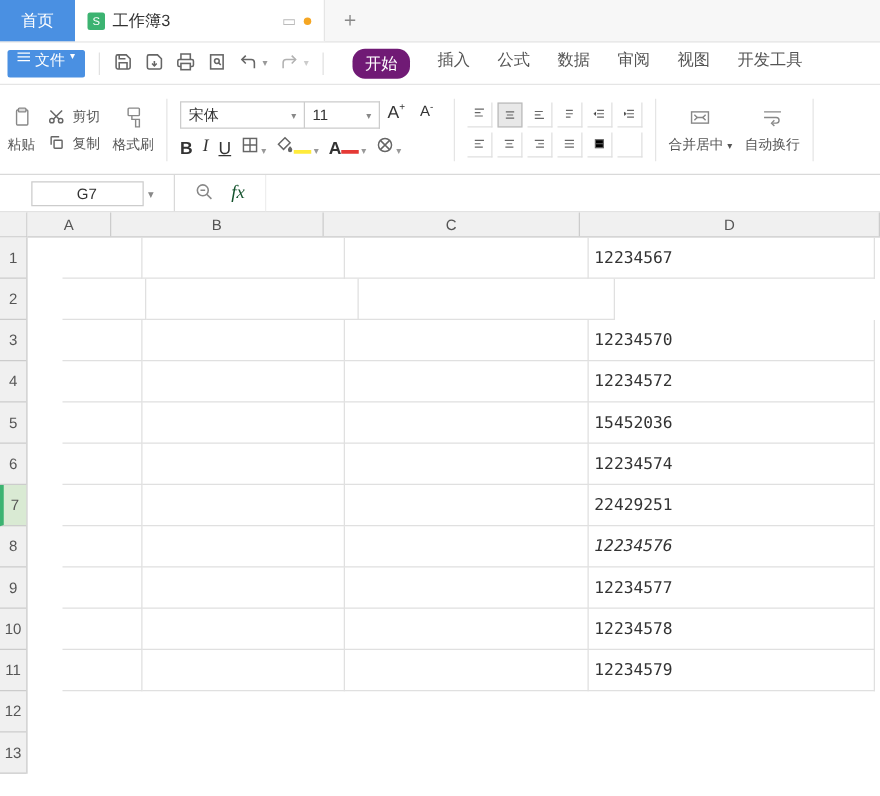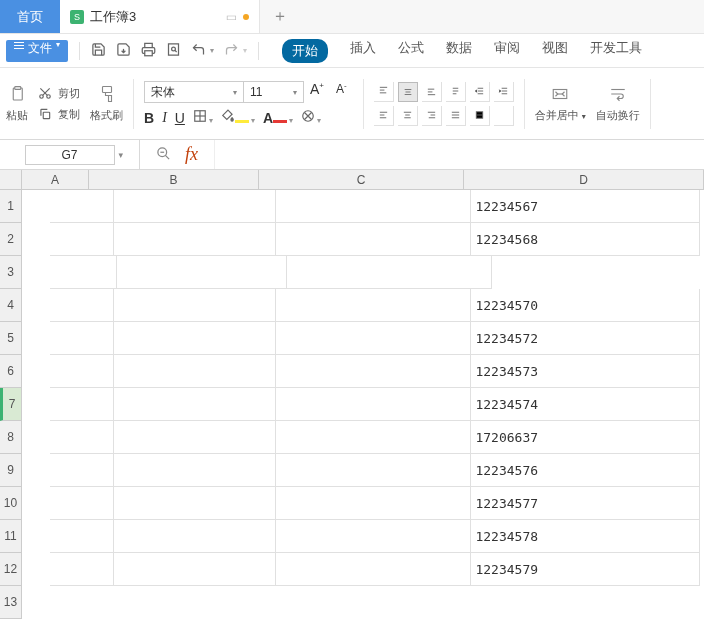--- a/index.html
+++ b/index.html
@@ -84,21 +84,21 @@
   }
   .file-btn .menu-lines span {
     display: block; height: 1px; background: #fff; margin: 2px 0;
   }
   .qat { display: flex; gap: 10px; align-items: center; color: #666; }
   .qat-sep { width: 1px; height: 18px; background: #e1e1e1; margin: 0 3px; }
   .qat svg { width: 15px; height: 15px; }
   .caret { font-size: 8px; color: #999; margin-left: -6px; }
   .menu-tabs { display: flex; gap: 22px; margin-left: 12px; font-size: 13px; }
   .menu-tab-active {
-    background: #0369a1;
+    background: #701a75;
     color: #fff;
     padding: 3px 10px;
     border-radius: 10px;
     font-family: Liberation Serif, serif;
   }
   .menu-tab { color: #555; }
 
   
   .ribbon {
     height: 72px;
@@ -152,21 +152,21 @@
     position: relative;
   }
   .name-box-inner {
     width: 90px; height: 20px; border: 1px solid #ccc;
     display: flex; align-items: center; justify-content: center;
     font-size: 12px;
   }
   .name-caret { position: absolute; right: 16px; color: #888; font-size: 9px; }
   .fx-tools { display: flex; align-items: center; gap: 14px; padding: 0 16px; color: #888; }
   .fx-tools svg { width: 15px; height: 15px; }
-  .fx-fx { font-style: italic; font-family: serif; font-size: 18px; color: #c2410c; }
+  .fx-fx { font-style: italic; font-family: serif; font-size: 15px; color: #14532d; }
   .fx-input { flex: 1; height: 100%; border-left: 1px solid #eee; }
 
   
   .grid-area { position: relative; }
   .corner {
     position: absolute; left: 0; top: 0; width: 22px; height: 20px;
     background: #f0f0f0; border-right: 1px solid #ccc; border-bottom: 1px solid #ccc;
   }
   .col-headers {
     position: absolute; left: 22px; top: 0; right: 0; height: 20px;
@@ -487,62 +487,56 @@
       <div class="row">
         <div class="cell" style="width: 67px;"></div>
         <div class="cell" style="width: 170px;"></div>
         <div class="cell" style="width: 205px;"></div>
         <div class="cell d" style="width: 240px;">12234567</div>
       </div>
       <div class="row">
         <div class="cell" style="width: 67px;"></div>
         <div class="cell" style="width: 170px;"></div>
         <div class="cell" style="width: 205px;"></div>
-        <div class="cell d" style="width: 240px;">12234568</div>
-      </div>
-      <div class="row">
-        <div class="cell" style="width: 67px;"></div>
-        <div class="cell" style="width: 170px;"></div>
-        <div class="cell" style="width: 205px;"></div>
       </div>
       <div class="row">
         <div class="cell" style="width: 67px;"></div>
         <div class="cell" style="width: 170px;"></div>
         <div class="cell" style="width: 205px;"></div>
         <div class="cell d" style="width: 240px;">12234570</div>
       </div>
       <div class="row">
         <div class="cell" style="width: 67px;"></div>
         <div class="cell" style="width: 170px;"></div>
         <div class="cell" style="width: 205px;"></div>
         <div class="cell d" style="width: 240px;">12234572</div>
       </div>
       <div class="row">
         <div class="cell" style="width: 67px;"></div>
         <div class="cell" style="width: 170px;"></div>
         <div class="cell" style="width: 205px;"></div>
-        <div class="cell d" style="width: 240px;">12234573</div>
+        <div class="cell d" style="width: 240px;">15452036</div>
       </div>
       <div class="row">
         <div class="cell" style="width: 67px;"></div>
         <div class="cell" style="width: 170px;"></div>
         <div class="cell" style="width: 205px;"></div>
         <div class="cell d" style="width: 240px;">12234574</div>
       </div>
       <div class="row">
         <div class="cell" style="width: 67px;"></div>
         <div class="cell" style="width: 170px;"></div>
         <div class="cell" style="width: 205px;"></div>
-        <div class="cell d" style="width: 240px;">17206637</div>
-      </div>
-      <div class="row">
-        <div class="cell" style="width: 67px;"></div>
-        <div class="cell" style="width: 170px;"></div>
-        <div class="cell" style="width: 205px;"></div>
-        <div class="cell d" style="width: 240px;">12234576</div>
+        <div class="cell d" style="width: 240px;">22429251</div>
+      </div>
+      <div class="row">
+        <div class="cell" style="width: 67px;"></div>
+        <div class="cell" style="width: 170px;"></div>
+        <div class="cell" style="width: 205px;"></div>
+        <div class="cell d" style="width: 240px; font-style: italic;">12234576</div>
       </div>
       <div class="row">
         <div class="cell" style="width: 67px;"></div>
         <div class="cell" style="width: 170px;"></div>
         <div class="cell" style="width: 205px;"></div>
         <div class="cell d" style="width: 240px;">12234577</div>
       </div>
       <div class="row">
         <div class="cell" style="width: 67px;"></div>
         <div class="cell" style="width: 170px;"></div>

